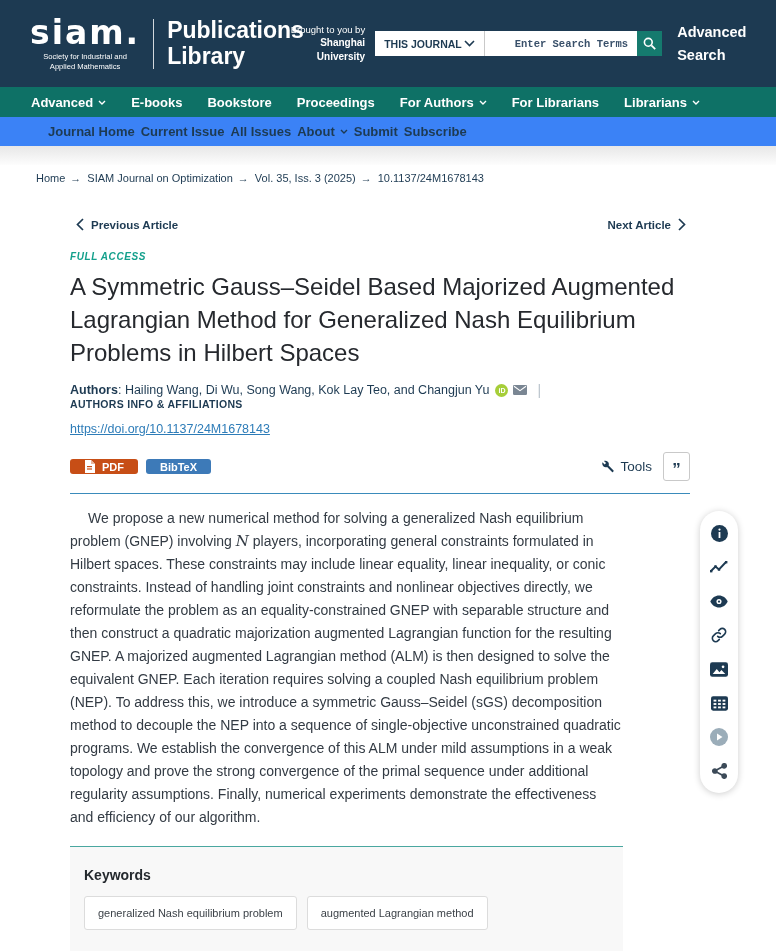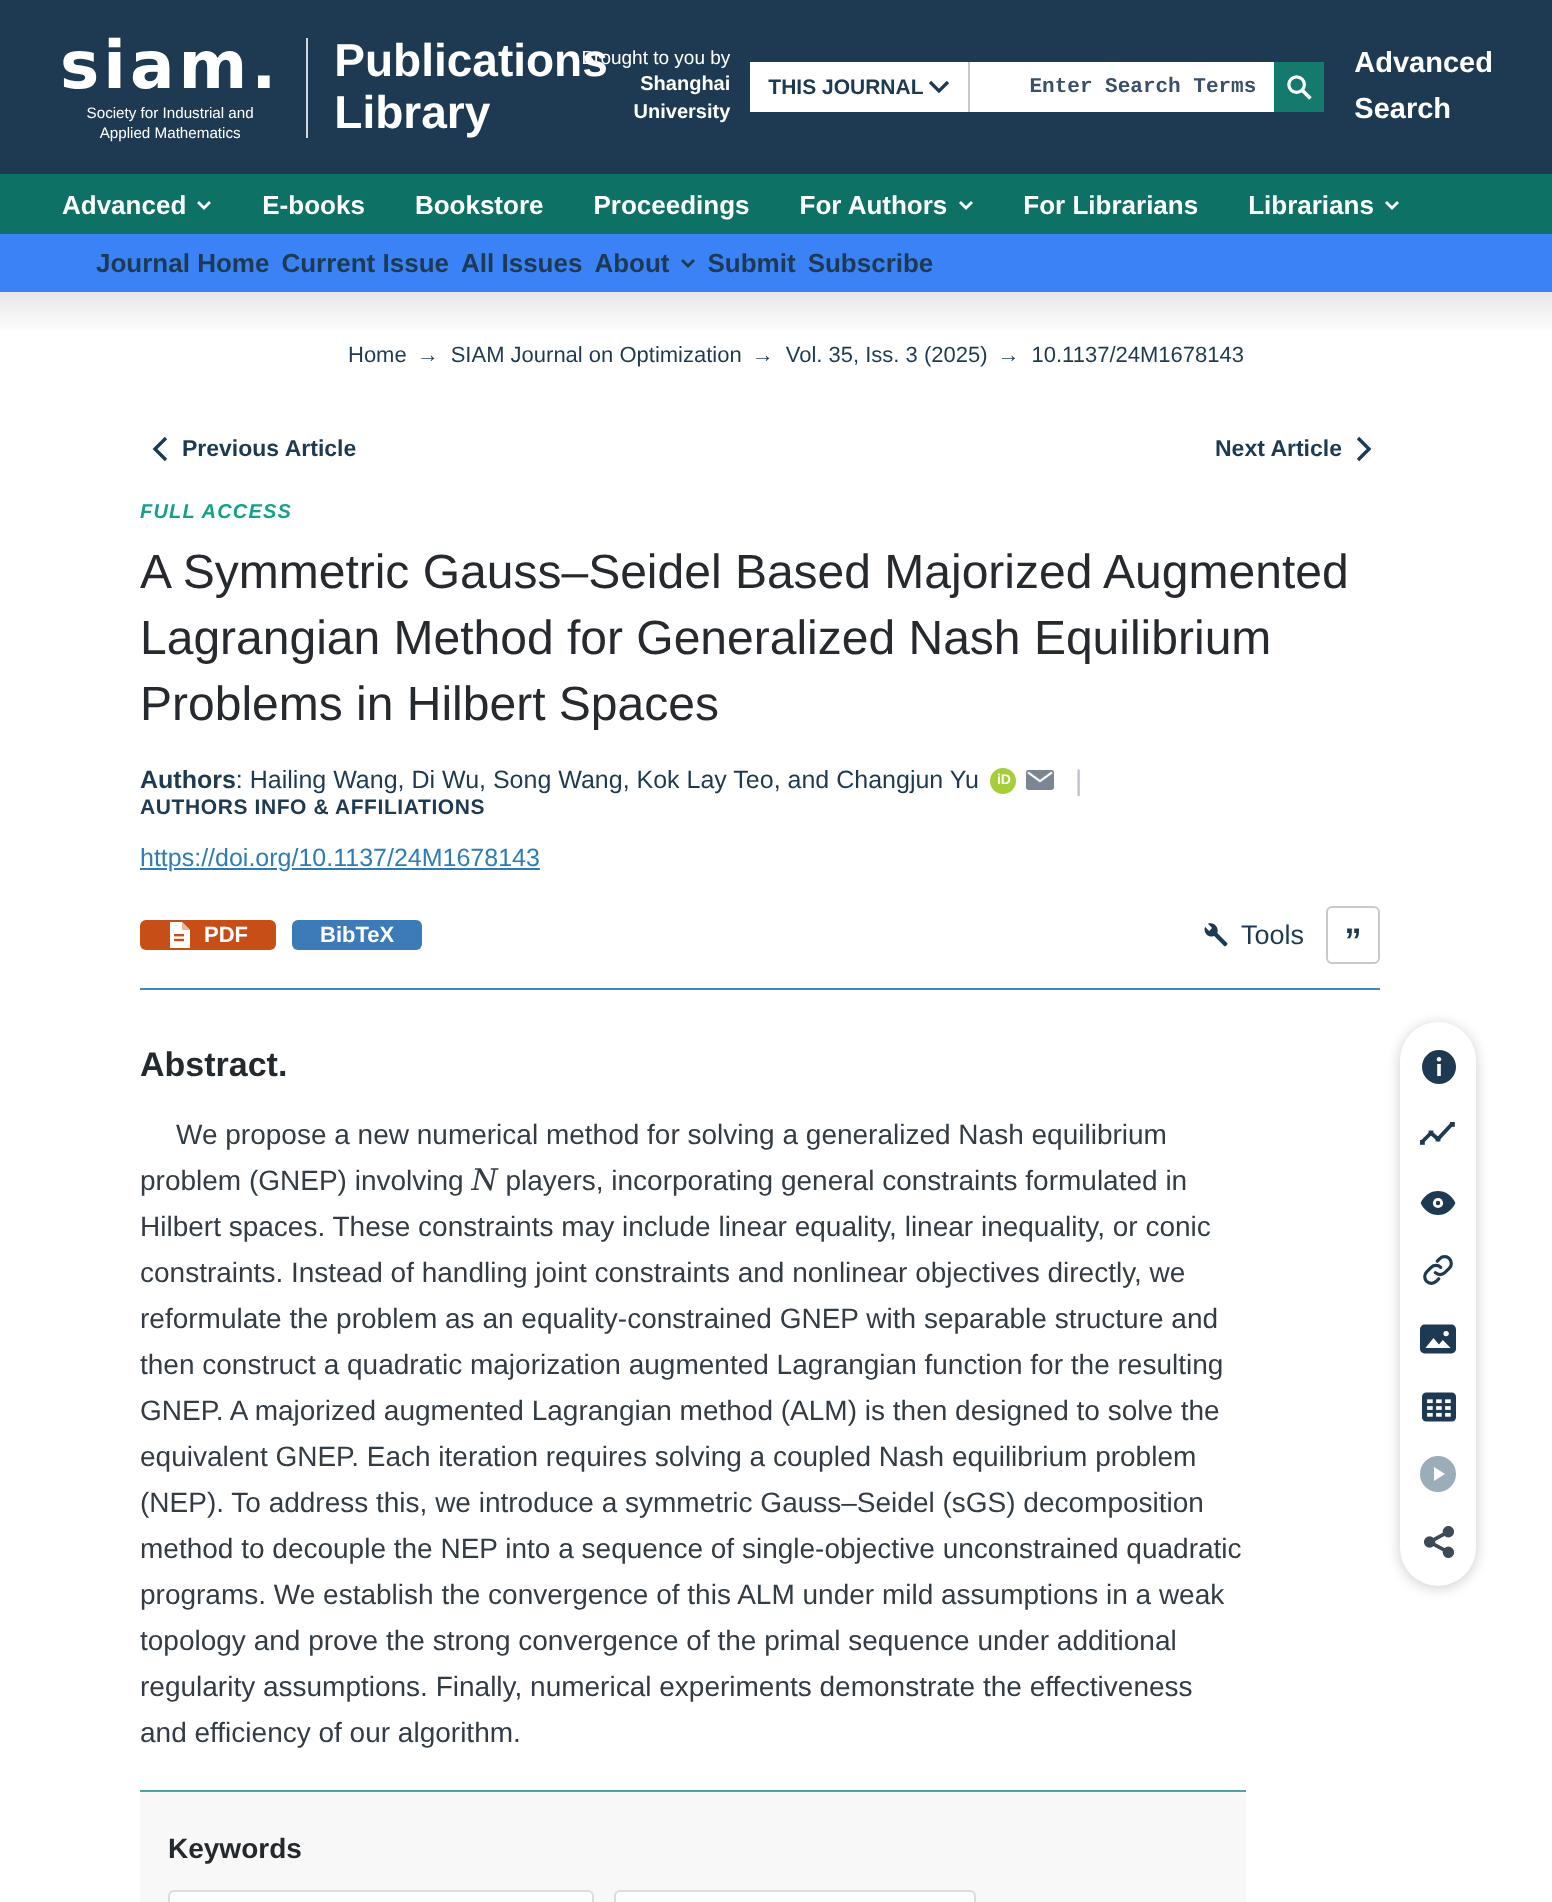--- a/index.html
+++ b/index.html
@@ -29,21 +29,21 @@
   .advanced { font-weight:bold; font-size:14.5px; line-height:1.55; margin-left:15px; width:78px; cursor:pointer; }
 
   
   .nav1 { background:#0e7166; height:30px; display:flex; align-items:center; padding-left:31px; gap:25px; }
   .nav1 .nav-item { color:#fff; font-weight:bold; font-size:13px; display:flex; align-items:center; gap:5px; cursor:pointer; white-space:nowrap; }
   .nav2 { background:#3b82f6; height:29px; display:flex; align-items:center; padding-left:48px; gap:6px; }
   .nav2 .nav-item { color:#1d3a52; font-weight:bold; font-size:13px; display:flex; align-items:center; gap:5px; cursor:pointer; white-space:nowrap; }
   .shadow-band { height:19px; background:linear-gradient(#e7e7e7, #fdfdfd); }
 
   
-  .breadcrumb { margin:7px 16px 0 36px; font-size:11px; color:#1d3a52; display:flex; gap:5px; flex-wrap:wrap; align-items:center;justify-content:center; }
+  .breadcrumb { margin:7px 16px 0 36px; font-size:11px; color:#1d3a52; display:flex; gap:5px; flex-wrap:wrap; align-items:center; }
   .crumb-sep { color:#1d3a52; margin-right:1px; }
 
   
   .pager { display:flex; justify-content:space-between; align-items:center; margin:34px 90px 0 76px; }
   .pager-link { font-size:11.5px; font-weight:bold; color:#1d3a52; display:flex; align-items:center; gap:7px; cursor:pointer; }
 
   
   .content { margin:20px 86px 0 70px; width:620px; position:relative; }
   .access { color:#14a08c; font-size:10px; font-weight:bold; letter-spacing:.6px;font-style:italic; }
   .title { font-size:24px; font-weight:500; color:#26292e; line-height:33px; margin-top:8px; }
@@ -278,21 +278,20 @@
         </svg>
       <span>Tools</span>
     </span>
     <button class="cite-btn">
       <span>”</span>
     </button>
   </div>
 
   <hr class="rule-blue">
 
-  <h2 class="abs-heading" style="margin:28px 0 0;">Abstract.</h2>
   <p class="abs-text" style="margin:13px 0 0;">
     <span>We propose a new numerical method for solving a generalized Nash equilibrium problem (GNEP) involving </span><span class="abs-math">N</span><span> players, incorporating general constraints formulated in Hilbert spaces. These constraints may include linear equality, linear inequality, or conic constraints. Instead of handling joint constraints and nonlinear objectives directly, we reformulate the problem as an equality-constrained GNEP with separable structure and then construct a quadratic majorization augmented Lagrangian function for the resulting GNEP. A majorized augmented Lagrangian method (ALM) is then designed to solve the equivalent GNEP. Each iteration requires solving a coupled Nash equilibrium problem (NEP). To address this, we introduce a symmetric Gauss–Seidel (sGS) decomposition method to decouple the NEP into a sequence of single-objective unconstrained quadratic programs. We establish the convergence of this ALM under mild assumptions in a weak topology and prove the strong convergence of the primal sequence under additional regularity assumptions. Finally, numerical experiments demonstrate the effectiveness and efficiency of our algorithm.</span>
   </p>
 
   <hr class="rule-teal">
 
   <div class="panel">
     <div class="panel-heading">Keywords</div>
     <div class="pill-row">
 

